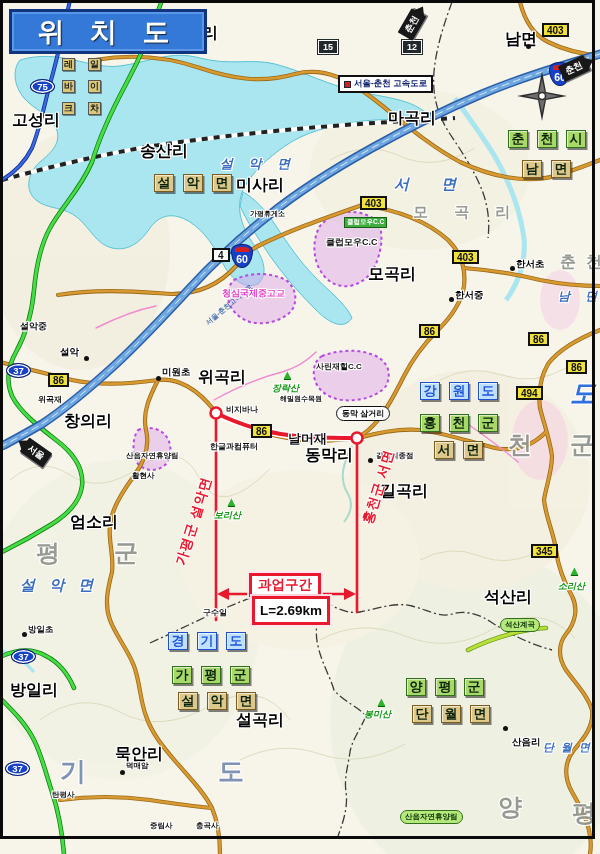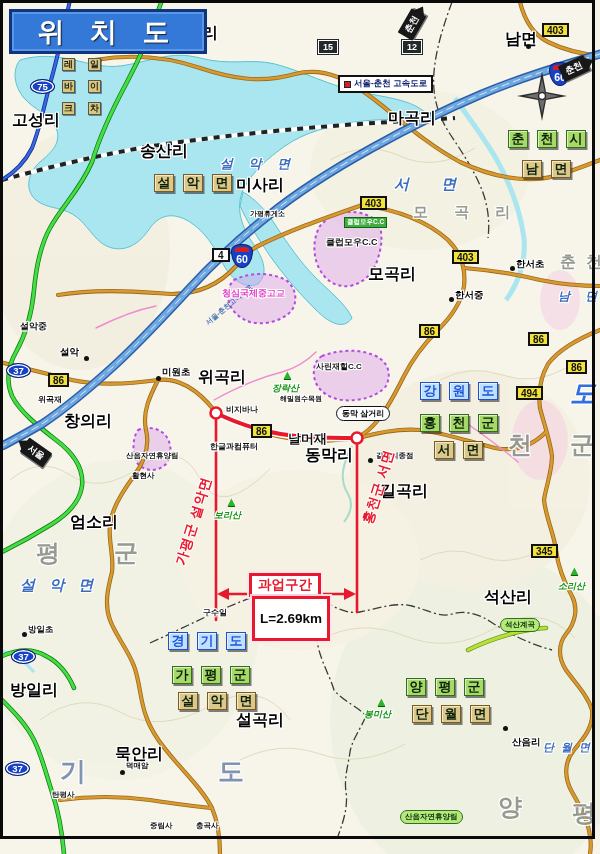--- a/index.html
+++ b/index.html
@@ -28,21 +28,21 @@
   .b-y{background:#f2e23c;border:2px solid #111;color:#111;font-size:10px;height:14px;padding:0 3px}
   .b-w{background:#fff;border:2px solid #111;color:#111;font-size:10px;height:14px;padding:0 4px}
   .b-d{background:#23282a;outline:1px solid #23282a;border:1px solid #fff;color:#fff;font-size:9px;height:14px;padding:0 4px}
   .b-o{background:#1742c8;border:1px solid #0a1f70;border-radius:50%;color:#fff;font-size:9.5px;width:25px;height:15px;box-shadow:inset 0 0 0 1.5px #fff}
   .b-s{width:22px;height:24px;background:#1742c8;color:#fff;font-size:10.5px;border-radius:45% 45% 50% 50%/28% 28% 72% 72%;border:1px solid #0a1f70;align-items:flex-end;padding-bottom:2px}
   .b-s::before{content:"";position:absolute;top:2px;left:3px;right:3px;height:5px;background:#d42020;border-radius:40% 40% 0 0}
   .oval{position:absolute;background:#fff;border:1.5px solid #111;border-radius:10px;font-size:8px;font-weight:bold;padding:1px 5px;color:#000;z-index:23}
   .oval-g{position:absolute;background:#b6e87a;border:1.5px solid #2f6f1f;border-radius:10px;font-size:7.5px;font-weight:bold;padding:1px 4px;color:#09320a;z-index:23}
   .tag-g{position:absolute;background:#3fae3f;border:1px solid #156015;color:#fff;font-size:6.5px;font-weight:bold;padding:0 2px;z-index:23}
   .projbox{position:absolute;background:#fff;border:3px solid #e8192c;color:#e8192c;font-weight:800;font-size:13.5px;padding:0 6px;z-index:32;box-shadow:0 0 0 2px rgba(255,230,240,.9)}
-  .lenbox{position:absolute;background:#fff;border:3px solid #e8192c;color:#0a0a0a;font-weight:800;font-size:13.5px;padding:12px 5px;z-index:32;box-shadow:0 0 0 2px rgba(255,230,240,.9)}
+  .lenbox{position:absolute;background:#fff;border:3px solid #e8192c;color:#0a0a0a;font-weight:800;font-size:13.5px;padding:4px 5px;z-index:32;box-shadow:0 0 0 2px rgba(255,230,240,.9)}
   .rot-red{position:absolute;color:#e8192c;font-weight:800;font-size:13.5px;letter-spacing:1px;z-index:26;text-shadow:1px 0 0 #fff,-1px 0 0 #fff,0 1px 0 #fff,0 -1px 0 #fff}
   .nav{position:absolute;display:flex;align-items:center;background:#181818;color:#fff;font-weight:bold;font-size:9px;padding:2px 5px;z-index:24;border-radius:1px;box-shadow:1.5px 1.5px 0 #777}
   .tri{position:absolute;width:0;height:0;border:6px solid transparent}
   .tri-l{border-right:8px solid #181818;left:-13px;top:50%;margin-top:-6px}
   .tri-r{border-left:8px solid #181818;right:-13px;top:50%;margin-top:-6px}
   .dot{position:absolute;width:5px;height:5px;background:#111;border-radius:50%;z-index:21}
   .mtn{position:absolute;color:#2ab52a;font-size:13px;z-index:21;text-shadow:0 1px 0 #0a5a0a,1px 0 0 #fff}
   .minitile{position:absolute;width:13px;height:13px;background:#d8c878;border:1px solid #555;font-size:9px;font-weight:bold;color:#222;display:flex;align-items:center;justify-content:center;z-index:21;box-shadow:1px 1px 0 rgba(0,0,0,.4)}
   .expwy-label{position:absolute;display:flex;align-items:center;gap:3px;background:#fff;border:2px solid #111;padding:1px 4px;z-index:23;font-size:8.5px;font-weight:bold;color:#0a1e6e}
   .ic-red{width:7px;height:7px;background:#d42020;border:1px solid #223;display:inline-block}

